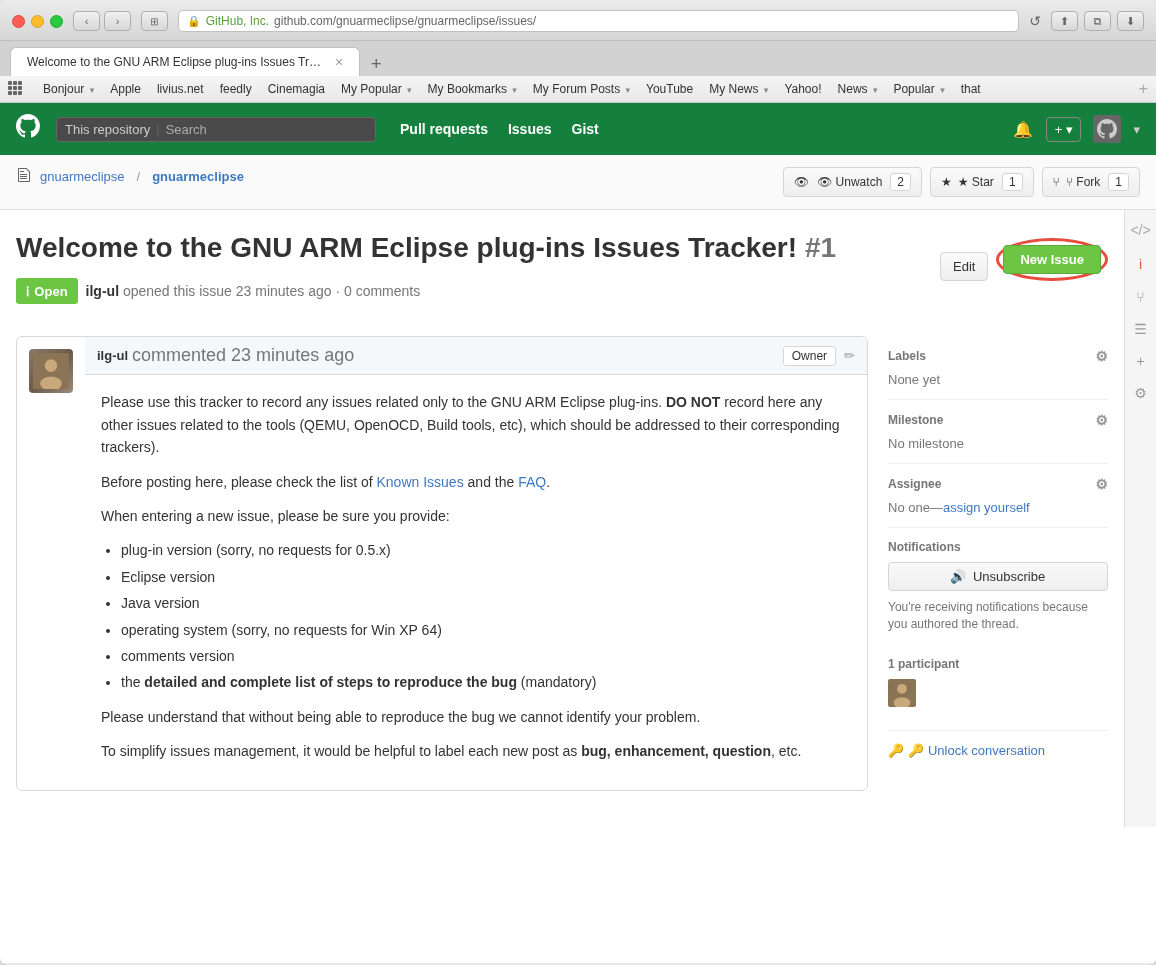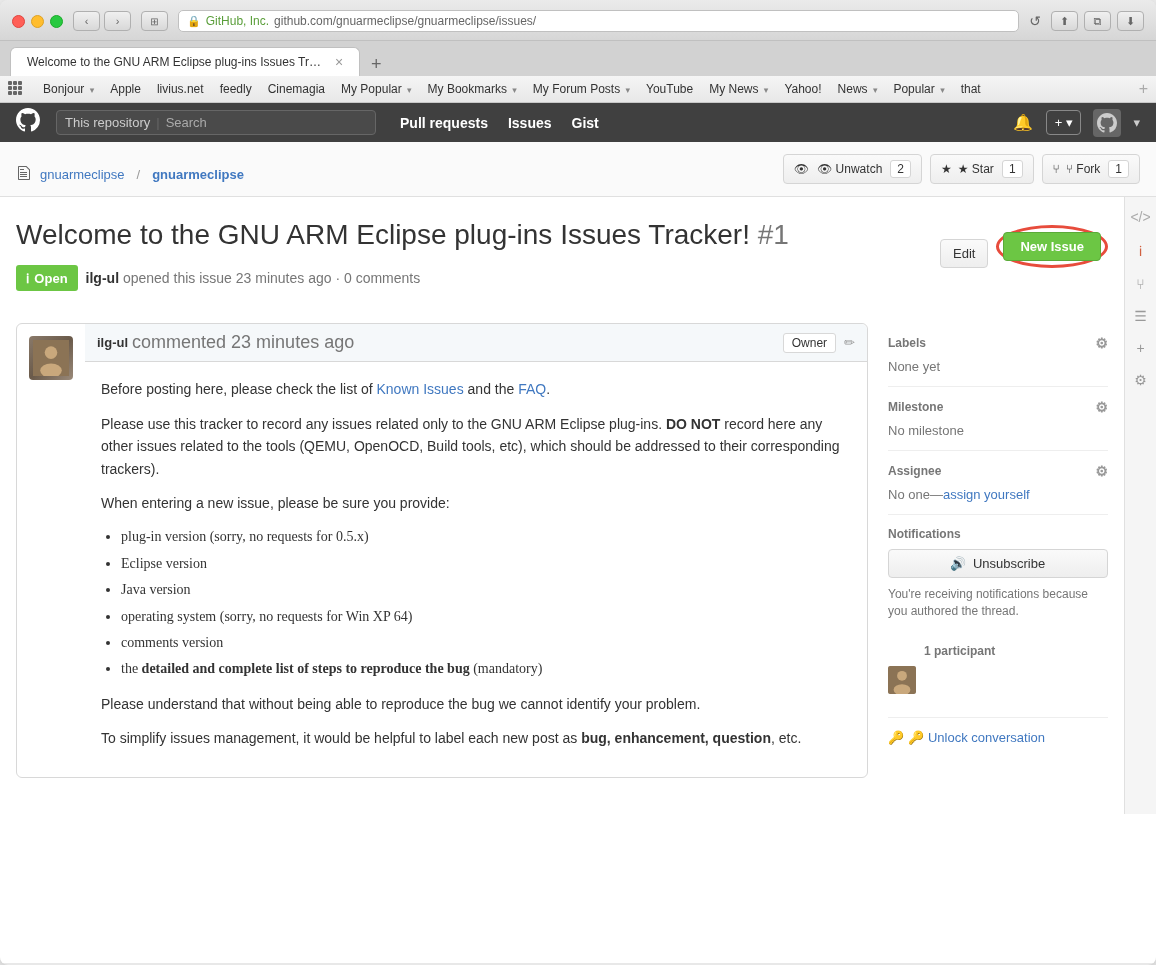--- a/index.html
+++ b/index.html
@@ -32,83 +32,83 @@
     .tab-bar { background: #d2d2d2; display: flex; align-items: flex-end; padding: 6px 10px 0; gap: 0; }
     .tab { background: white; border-radius: 6px 6px 0 0; padding: 6px 16px; font-size: 12px; color: #333; display: flex; align-items: center; gap: 8px; border: 1px solid #c0c0c0; border-bottom: none; min-width: 200px; }
     .tab-title { overflow: hidden; text-overflow: ellipsis; white-space: nowrap; max-width: 300px; font-size: 12px; }
     .tab-close { color: #999; font-size: 14px; cursor: pointer; }
     .tab-add { width: 24px; height: 24px; display: flex; align-items: center; justify-content: center; color: #666; font-size: 18px; cursor: pointer; margin-left: 4px; }
 
     
     .github-page { background: white; min-height: 860px; }
 
     
-    .gh-header { background: #404040; padding: 0 16px; display: flex; align-items: center; gap: 16px; height: 39px; }
+    .gh-header { background: #15803d; padding: 0 16px; display: flex; align-items: center; gap: 16px; height: 52px; }
     .gh-logo { color: white; font-size: 24px; cursor: pointer; }
     .gh-search-box { background: #4a4a4a; border: 1px solid #666; border-radius: 4px; padding: 4px 8px; display: flex; align-items: center; gap: 6px; min-width: 320px; }
     .gh-search-label { color: #ccc; font-size: 13px; }
     .gh-search-sep { color: #666; }
     .gh-search-placeholder { color: #aaa; font-size: 13px; }
     .gh-nav-links { display: flex; gap: 20px; margin-left: 8px; }
     .gh-nav-link { color: white; font-size: 14px; font-weight: 600; text-decoration: none; cursor: pointer; }
     .gh-header-right { margin-left: auto; display: flex; align-items: center; gap: 12px; }
     .gh-bell { color: #ccc; font-size: 16px; cursor: pointer; }
     .gh-plus { color: white; font-size: 13px; cursor: pointer; border: 1px solid #888; border-radius: 4px; padding: 4px 8px; display: flex; align-items: center; gap: 2px; }
     .gh-avatar { width: 28px; height: 28px; border-radius: 4px; background: #666; overflow: hidden; cursor: pointer; display: flex; align-items: center; justify-content: center; }
 
     
-    .repo-header { background: #fafafa; border-bottom: 1px solid #e0e0e0; padding: 12px 16px; display: flex; align-items: flex-end; justify-content: space-between; }
+    .repo-header { background: #fafafa; border-bottom: 1px solid #e0e0e0; padding: 12px 16px; display: flex; align-items: flex-start; justify-content: space-between; }
     .repo-name { display: flex; align-items: center; gap: 8px; }
     .repo-owner-link { color: #4078c0; text-decoration: none; }
     .repo-sep { color: #999; margin: 0 4px; }
     .repo-name-link { color: #4078c0; text-decoration: none; font-weight: bold; }
     .repo-actions { display: flex; gap: 8px; }
     .repo-action-btn { background: linear-gradient(to bottom, #fafafa, #eee); border: 1px solid #d5d5d5; border-radius: 4px; padding: 5px 10px; font-size: 12px; color: #333; cursor: pointer; display: flex; align-items: center; gap: 4px; }
     .repo-action-count { background: white; border: 1px solid #d5d5d5; border-radius: 3px; padding: 1px 6px; margin-left: 4px; font-size: 12px; }
     .issue-sidebar { width: 220px; }
 
     
-    .issue-title { font-size: 28px; font-weight: 400; color: #333; margin-bottom: 12px; line-height: 1.3; }
+    .issue-title { font-size: 28px; font-weight: 700; color: #333; margin-bottom: 12px; line-height: 1.3; }
     .issue-number { color: #767676; }
     .issue-meta { display: flex; align-items: center; gap: 8px; margin-bottom: 20px; }
     .open-badge { background: #6cc644; color: white; border-radius: 3px; padding: 4px 10px; font-size: 13px; font-weight: 600; display: flex; align-items: center; gap: 5px; }
     .issue-meta-text { color: #767676; font-size: 14px; }
     .issue-meta-user { color: #333; font-weight: 600; }
 
     
     .comment-box { border: 1px solid #d8d8d8; border-radius: 6px; margin-bottom: 16px; display: flex; }
     .comment-avatar { padding: 12px; }
     .avatar-placeholder { width: 44px; height: 44px; border-radius: 4px; background: linear-gradient(135deg, #8a7a6a 0%, #6a5a4a 50%, #9a8a7a 100%); display: flex; align-items: center; justify-content: center; color: white; font-size: 20px; }
     .comment-main { flex: 1; }
     .comment-header { background: #f5f8fa; border-bottom: 1px solid #d8d8d8; padding: 8px 12px; display: flex; align-items: center; border-radius: 0 6px 0 0; }
     .comment-author { font-weight: 600; color: #333; }
     .comment-header-text { color: #767676; font-size: 18px; margin-left: 4px; }
     .comment-header-right { margin-left: auto; display: flex; align-items: center; gap: 8px; }
     .owner-badge { background: white; border: 1px solid #d8d8d8; border-radius: 3px; padding: 2px 8px; font-size: 12px; color: #333; }
     .edit-icon { color: #999; cursor: pointer; }
     .comment-body { padding: 16px; font-size: 14px; line-height: 1.6; color: #333; }
     .comment-body p { margin-bottom: 12px; }
     .comment-body ul { margin: 8px 0 12px 20px; }
-    .comment-body li { margin-bottom: 4px; font-family: Liberation Serif, serif; }
+    .comment-body li { margin-bottom: 4px; }
     .comment-link { color: #4078c0; text-decoration: none; }
     .bold-text { font-weight: bold; }
 
     
     .sidebar-section { border-bottom: 1px solid #eee; padding: 12px 0; }
     .sidebar-label { font-size: 12px; font-weight: 600; color: #767676; display: flex; align-items: center; justify-content: space-between; margin-bottom: 8px; }
     .sidebar-gear { color: #999; cursor: pointer; font-size: 14px; }
     .sidebar-none { font-size: 13px; color: #767676; }
     .sidebar-link { color: #4078c0; text-decoration: none; font-size: 13px; }
 
     
     .notif-section { padding: 12px 0; }
     .notif-btn { background: linear-gradient(to bottom, #fafafa, #eee); border: 1px solid #d5d5d5; border-radius: 4px; padding: 6px 12px; font-size: 13px; color: #333; cursor: pointer; display: flex; align-items: center; gap: 6px; width: 100%; justify-content: center; margin-bottom: 8px; }
     .notif-text { font-size: 12px; color: #767676; line-height: 1.4; }
     .participants-section { padding: 12px 0; }
-    .participants-label { font-size: 12px; font-weight: 600; color: #767676; margin-bottom: 8px; margin-left: 36px; }
+    .participants-label { font-size: 12px; font-weight: 600; color: #767676; margin-bottom: 8px; }
     .participant-avatar { width: 28px; height: 28px; border-radius: 4px; background: linear-gradient(135deg, #8a7a6a 0%, #6a5a4a 50%, #9a8a7a 100%); display: inline-block; }
     .edit-btn { background: linear-gradient(to bottom, #fafafa, #eee); border: 1px solid #d5d5d5; border-radius: 4px; padding: 6px 12px; font-size: 13px; color: #333; cursor: pointer; }
     .new-issue-btn { background: #6cc644; border: 1px solid #5aaa38; border-radius: 4px; padding: 6px 16px; font-size: 13px; font-weight: 600; color: white; cursor: pointer; outline: none; }
     .new-issue-circle { border: 3px solid #e74c3c; border-radius: 50%; padding: 4px; display: inline-block; }
 
     .unlock-btn { background: none; border: none; color: #4078c0; cursor: pointer; font-size: 13px; padding: 0; display: flex; align-items: center; gap: 4px; }
 
     .sidebar-right-icons { width: 32px; background: #f5f5f5; border-left: 1px solid #e0e0e0; display: flex; flex-direction: column; align-items: center; padding: 8px 0; gap: 8px; }
     .rail-icon { color: #999; font-size: 14px; padding: 4px; cursor: pointer; }
     .rail-icon.active { color: #e66; }
@@ -298,24 +298,24 @@
                   <span class="comment-header-text">
                     <span>commented 23 minutes ago</span>
                   </span>
                   <div class="comment-header-right">
                     <span class="owner-badge">Owner</span>
                     <span class="edit-icon">✏</span>
                   </div>
                 </div>
                 <div class="comment-body">
                   <p>
-                    Before posting here, please check the list of <a class="comment-link" href="#">Known Issues</a> and the <a class="comment-link" href="#">FAQ</a>.
+                    Please use this tracker to record any issues related only to the GNU ARM Eclipse plug-ins. <span class="bold-text">DO NOT</span> record here any other issues related to the tools (QEMU, OpenOCD, Build tools, etc), which should be addressed to their corresponding trackers).
                   </p>
                   <p>
-                    Please use this tracker to record any issues related only to the GNU ARM Eclipse plug-ins. <span class="bold-text">DO NOT</span> record here any other issues related to the tools (QEMU, OpenOCD, Build tools, etc), which should be addressed to their corresponding trackers).
+                    Before posting here, please check the list of <a class="comment-link" href="#">Known Issues</a> and the <a class="comment-link" href="#">FAQ</a>.
                   </p>
                   <p>When entering a new issue, please be sure you provide:</p>
                   <ul>
                     <li>plug-in version (sorry, no requests for 0.5.x)</li>
                     <li>Eclipse version</li>
                     <li>Java version</li>
                     <li>operating system (sorry, no requests for Win XP 64)</li>
                     <li>comments version</li>
                     <li>the <span class="bold-text">detailed and complete list of steps to reproduce the bug</span> (mandatory)</li>
                   </ul>

